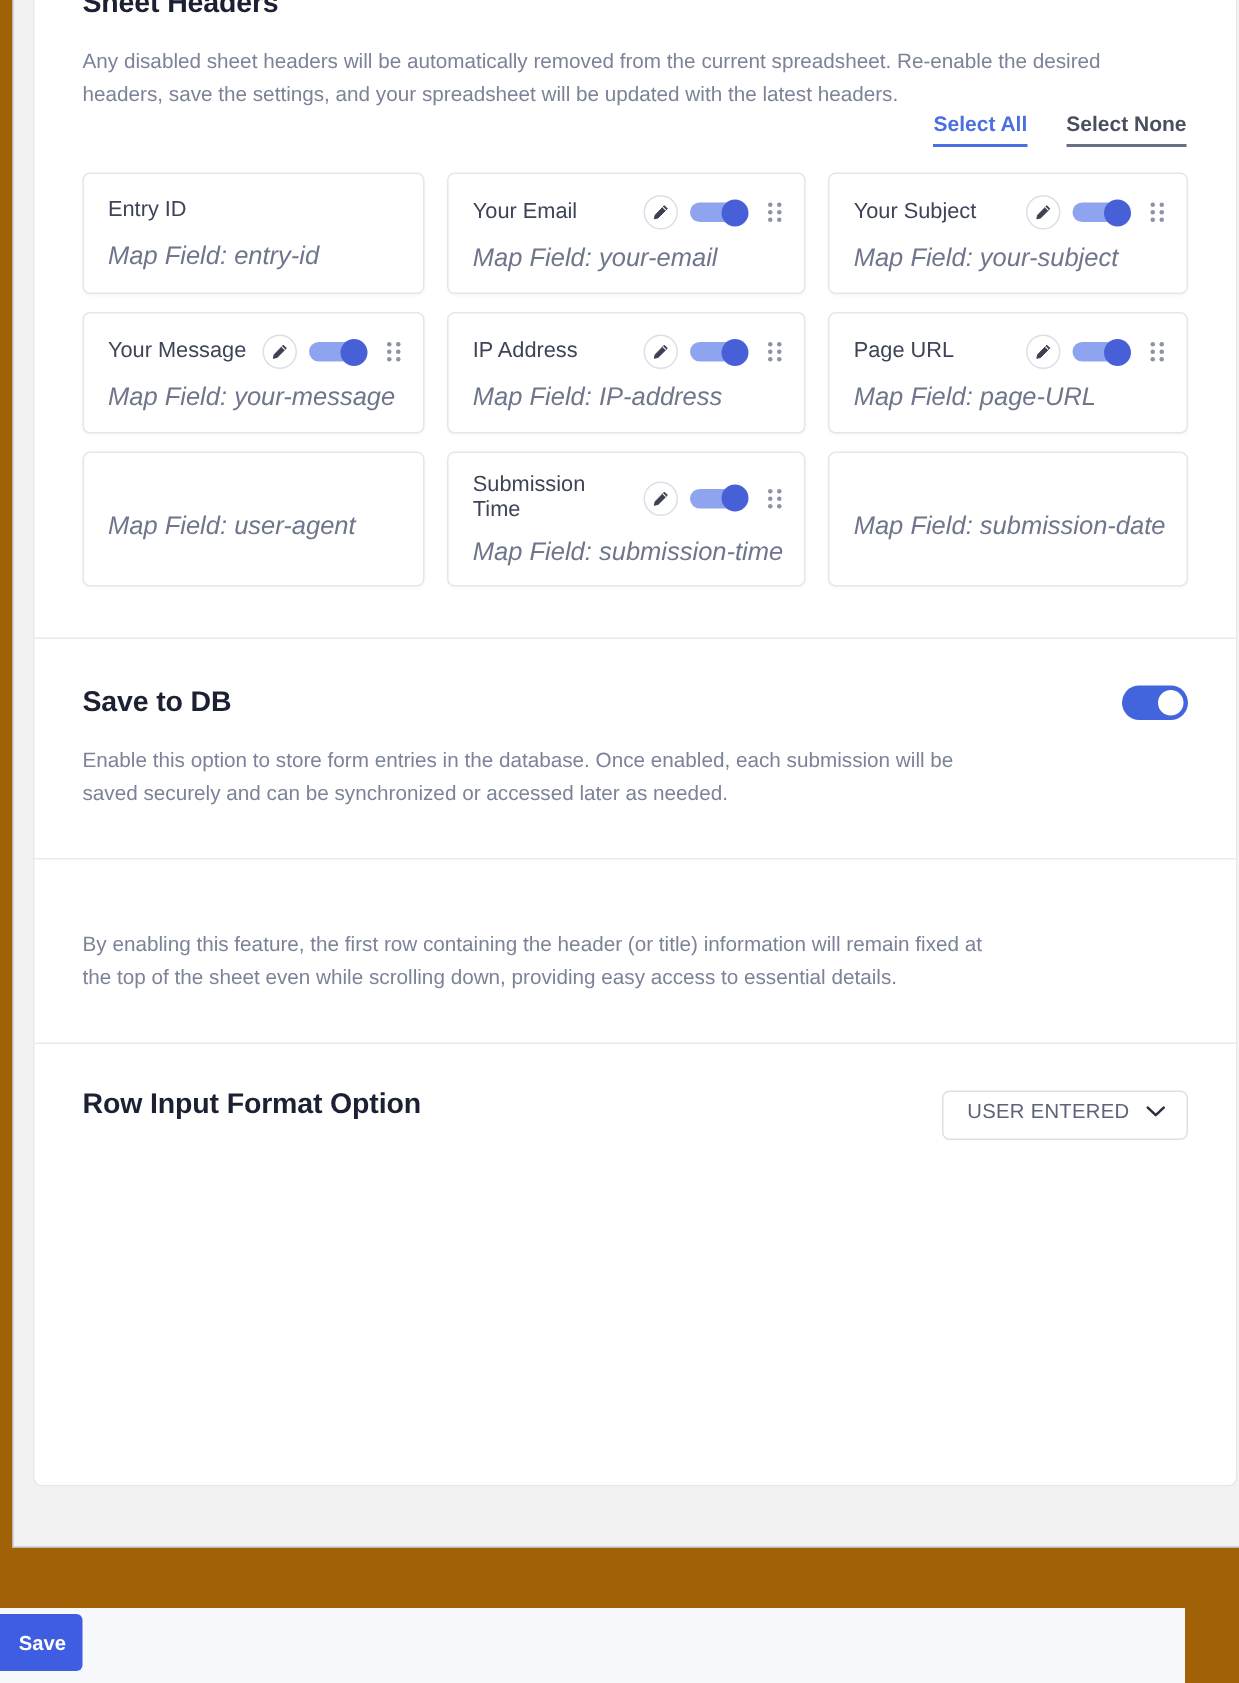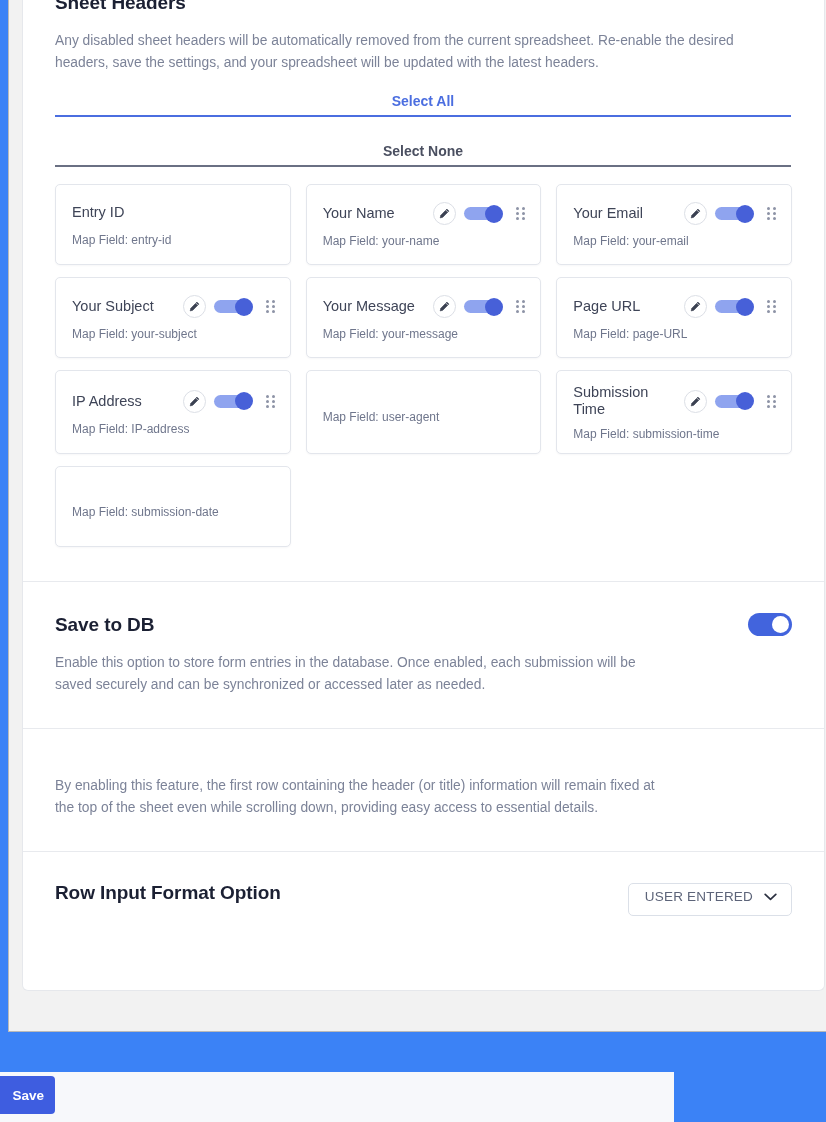--- a/index.html
+++ b/index.html
@@ -9,21 +9,21 @@
     height: 1122px;
     background: #f7f8fb;
     font-family: "Liberation Sans", sans-serif;
     -webkit-font-smoothing: antialiased;
   }
 
   .page {
     width: 826px;
     height: 1122px;
     position: relative;
-    background: #3b82f6;
+    background: #a16207;
     overflow: hidden;
   }
 
   
   .outer-shell {
     position: absolute;
     left: 8px;
     top: -40px;
     width: 828px;
     height: 1072px;
@@ -60,23 +60,21 @@
     line-height: 22px;
     color: #7c8398;
     max-width: 700px;
   }
 
   
   .select-actions {
     display: flex;
     justify-content: flex-end;
     gap: 26px;
-    margin-top: 19px;
     padding-right: 1px;
-    flex-direction: column;
   }
   .select-link {
     font-size: 14px;
     font-weight: 700;
     padding-bottom: 6px;
     cursor: pointer;
     background: none;
     border: none;
     font-family: inherit;
   }
@@ -119,23 +117,24 @@
   .card-title {
     font-size: 14.5px;
     color: #3e4457;
     line-height: 17px;
     flex: 1 1 auto;
     min-width: 0;
   }
 
   .card-sub {
     margin-top: 9px;
-    font-size: 12px;
+    font-size: 17px;
     color: #6f768c;
     white-space: nowrap;
+    font-style: italic;
   }
   .header-card.locked .card-sub { margin-top: 12px; }
 
   
   .edit-btn {
     flex: 0 0 auto;
     width: 23px;
     height: 23px;
     border-radius: 50%;
     border: 1px solid #dcdfe6;
@@ -262,21 +261,21 @@
     color: #4b6ee0;
     text-decoration: none;
     cursor: pointer;
   }
 
   
   .save-bar {
     position: absolute;
     left: 0;
     top: 1072px;
-    width: 674px;
+    width: 790px;
     height: 50px;
     background: #f7f8fb;
     text-decoration: underline;
   }
   .save-button {
     position: absolute;
     left: -11px;
     top: 4px;
     width: 66px;
     height: 38px;
@@ -311,41 +310,20 @@
 
         <div class="cards-grid" id="cards-grid">
             <div class="header-card locked">
               <div class="card-top">
                 <div class="card-title">Entry ID</div>
               </div>
               <div class="card-sub">Map Field: entry-id</div>
             </div>
             <div class="header-card">
               <div class="card-top">
-                <div class="card-title">Your Name</div>
-                <button class="edit-btn">
-                  <svg width="11" height="11" viewBox="0 0 12 12" fill="none">
-                    <path d="M8.6 1.2 L10.8 3.4 L4.1 10.1 L1.3 10.8 L2.0 8.0 Z" fill="#3b4152" stroke="#3b4152" stroke-width="0.7" stroke-linejoin="round"></path>
-                    <path d="M7.5 2.3 L9.7 4.5" stroke="#ffffff" stroke-width="0.8"></path>
-                  </svg>
-                </button>
-                <button class="card-toggle"></button>
-                <div class="drag-handle">
-                  <i></i>
-                  <i></i>
-                  <i></i>
-                  <i></i>
-                  <i></i>
-                  <i></i>
-                </div>
-              </div>
-              <div class="card-sub">Map Field: your-name</div>
-            </div>
-            <div class="header-card">
-              <div class="card-top">
                 <div class="card-title">Your Email</div>
                 <button class="edit-btn">
                   <svg width="11" height="11" viewBox="0 0 12 12" fill="none">
                     <path d="M8.6 1.2 L10.8 3.4 L4.1 10.1 L1.3 10.8 L2.0 8.0 Z" fill="#3b4152" stroke="#3b4152" stroke-width="0.7" stroke-linejoin="round"></path>
                     <path d="M7.5 2.3 L9.7 4.5" stroke="#ffffff" stroke-width="0.8"></path>
                   </svg>
                 </button>
                 <button class="card-toggle"></button>
                 <div class="drag-handle">
                   <i></i>
@@ -395,59 +373,59 @@
                   <i></i>
                   <i></i>
                   <i></i>
                   <i></i>
                 </div>
               </div>
               <div class="card-sub">Map Field: your-message</div>
             </div>
             <div class="header-card">
               <div class="card-top">
+                <div class="card-title">IP Address</div>
+                <button class="edit-btn">
+                  <svg width="11" height="11" viewBox="0 0 12 12" fill="none">
+                    <path d="M8.6 1.2 L10.8 3.4 L4.1 10.1 L1.3 10.8 L2.0 8.0 Z" fill="#3b4152" stroke="#3b4152" stroke-width="0.7" stroke-linejoin="round"></path>
+                    <path d="M7.5 2.3 L9.7 4.5" stroke="#ffffff" stroke-width="0.8"></path>
+                  </svg>
+                </button>
+                <button class="card-toggle"></button>
+                <div class="drag-handle">
+                  <i></i>
+                  <i></i>
+                  <i></i>
+                  <i></i>
+                  <i></i>
+                  <i></i>
+                </div>
+              </div>
+              <div class="card-sub">Map Field: IP-address</div>
+            </div>
+            <div class="header-card">
+              <div class="card-top">
                 <div class="card-title">Page URL</div>
                 <button class="edit-btn">
                   <svg width="11" height="11" viewBox="0 0 12 12" fill="none">
                     <path d="M8.6 1.2 L10.8 3.4 L4.1 10.1 L1.3 10.8 L2.0 8.0 Z" fill="#3b4152" stroke="#3b4152" stroke-width="0.7" stroke-linejoin="round"></path>
                     <path d="M7.5 2.3 L9.7 4.5" stroke="#ffffff" stroke-width="0.8"></path>
                   </svg>
                 </button>
                 <button class="card-toggle"></button>
                 <div class="drag-handle">
                   <i></i>
                   <i></i>
                   <i></i>
                   <i></i>
                   <i></i>
                   <i></i>
                 </div>
               </div>
               <div class="card-sub">Map Field: page-URL</div>
-            </div>
-            <div class="header-card">
-              <div class="card-top">
-                <div class="card-title">IP Address</div>
-                <button class="edit-btn">
-                  <svg width="11" height="11" viewBox="0 0 12 12" fill="none">
-                    <path d="M8.6 1.2 L10.8 3.4 L4.1 10.1 L1.3 10.8 L2.0 8.0 Z" fill="#3b4152" stroke="#3b4152" stroke-width="0.7" stroke-linejoin="round"></path>
-                    <path d="M7.5 2.3 L9.7 4.5" stroke="#ffffff" stroke-width="0.8"></path>
-                  </svg>
-                </button>
-                <button class="card-toggle"></button>
-                <div class="drag-handle">
-                  <i></i>
-                  <i></i>
-                  <i></i>
-                  <i></i>
-                  <i></i>
-                  <i></i>
-                </div>
-              </div>
-              <div class="card-sub">Map Field: IP-address</div>
             </div>
             <div class="header-card">
               <div class="card-sub">Map Field: user-agent</div>
             </div>
             <div class="header-card">
               <div class="card-top">
                 <div class="card-title">Submission Time</div>
                 <button class="edit-btn">
                   <svg width="11" height="11" viewBox="0 0 12 12" fill="none">
                     <path d="M8.6 1.2 L10.8 3.4 L4.1 10.1 L1.3 10.8 L2.0 8.0 Z" fill="#3b4152" stroke="#3b4152" stroke-width="0.7" stroke-linejoin="round"></path>

